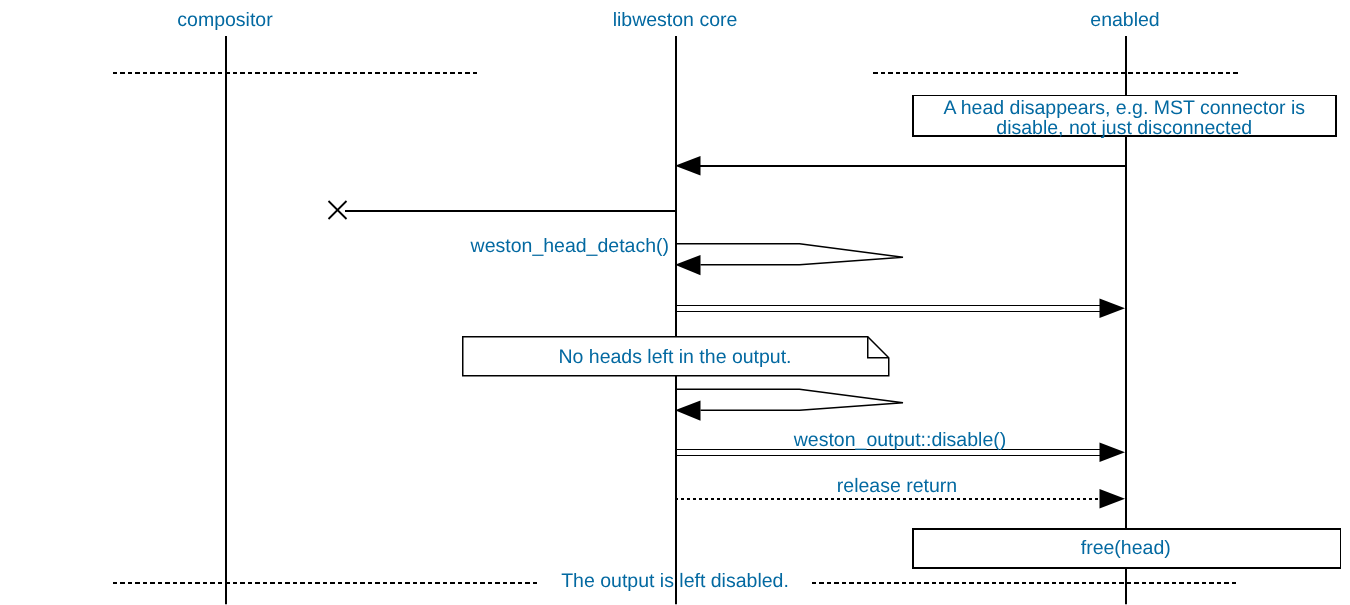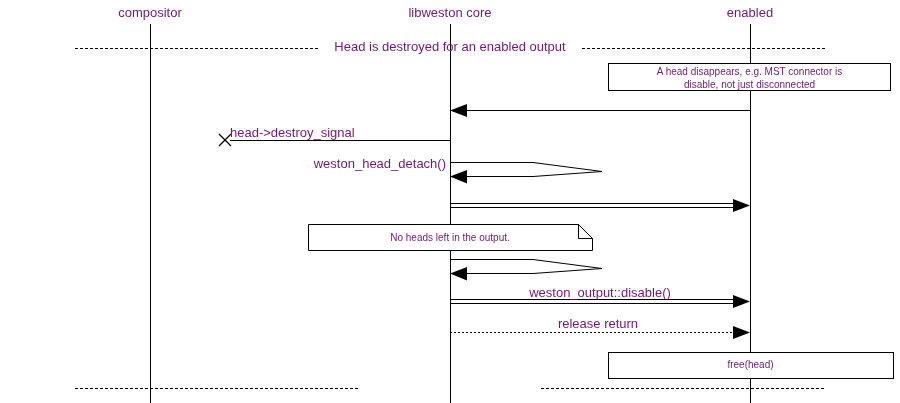--- a/index.html
+++ b/index.html
@@ -1,24 +1,24 @@
 <!DOCTYPE html>
 <html><head>
 <meta charset="utf-8">
 <style>
   html,body{margin:0;padding:0;background:#fff}
   #stage{
     position:relative;width:900px;height:403px;background:#fff;
-    font-family:"Liberation Sans",sans-serif;color:#701a75;overflow:hidden;text-decoration:underline;
+    font-family:"Liberation Sans",sans-serif;color:#0369a1;overflow:hidden;text-decoration:underline;
   }
   #stage svg{position:absolute;left:0;top:0}
   .lbl{position:absolute;font-size:13px;line-height:14px;white-space:nowrap}
   .ctr{transform:translateX(-50%)}
   .ralign{text-align:center}
-  .boxtxt{position:absolute;font-size:10px;line-height:13px;text-align:center;white-space:nowrap}
+  .boxtxt{position:absolute;font-size:13px;line-height:13px;text-align:center;white-space:nowrap}
 </style>
 </head>
 <body>
 
 <div id="stage">
 
   <svg width="900" height="403" viewBox="0 0 900 403">
 
     <line x1="150.5" y1="24" x2="150.5" y2="403" stroke="#000" stroke-width="1" shape-rendering="crispEdges"></line>
     <line x1="450.5" y1="24" x2="450.5" y2="403" stroke="#000" stroke-width="1" shape-rendering="crispEdges"></line>
@@ -59,28 +59,27 @@
     <rect x="608.5" y="352.5" width="285" height="26" fill="#fff" stroke="#000" stroke-width="1" shape-rendering="crispEdges"></rect>
 
     <line x1="75" y1="388.5" x2="359" y2="388.5" stroke="#000" stroke-width="1" stroke-dasharray="3,2" shape-rendering="crispEdges"></line>
     <line x1="541" y1="388.5" x2="825" y2="388.5" stroke="#000" stroke-width="1" stroke-dasharray="3,2" shape-rendering="crispEdges"></line>
   </svg>
 
   <div class="lbl ctr" style="left:150px;top:6px">compositor</div>
   <div class="lbl ctr" style="left:450px;top:6px">libweston core</div>
   <div class="lbl ctr" style="left:750px;top:6px">enabled</div>
 
-  <div class="lbl ctr" style="left:450px;top:40px">Head is destroyed for an enabled output</div>
+  <div class="lbl ctr" style="left:450px;top:380px">The output is left disabled.</div>
 
   <div class="boxtxt" style="left:609px;top:65px;width:281px">
     <div>A head disappears, e.g. MST connector is</div>
     <div>disable, not just disconnected</div>
   </div>
 
-  <div class="lbl" style="left:230px;top:126px">head-&gt;destroy_signal</div>
   <div class="lbl ralign" style="right:454px;top:157px">weston_head_detach()</div>
   <div class="boxtxt" style="left:308px;top:231px;width:284px">No heads left in the output.</div>
   <div class="lbl ctr" style="left:600px;top:286px">weston_output::disable()</div>
   <div class="lbl ctr" style="left:598px;top:317px">release return</div>
 
   <div class="boxtxt" style="left:608px;top:358px;width:285px">free(head)</div>
 
 </div>
 
 </body></html>

